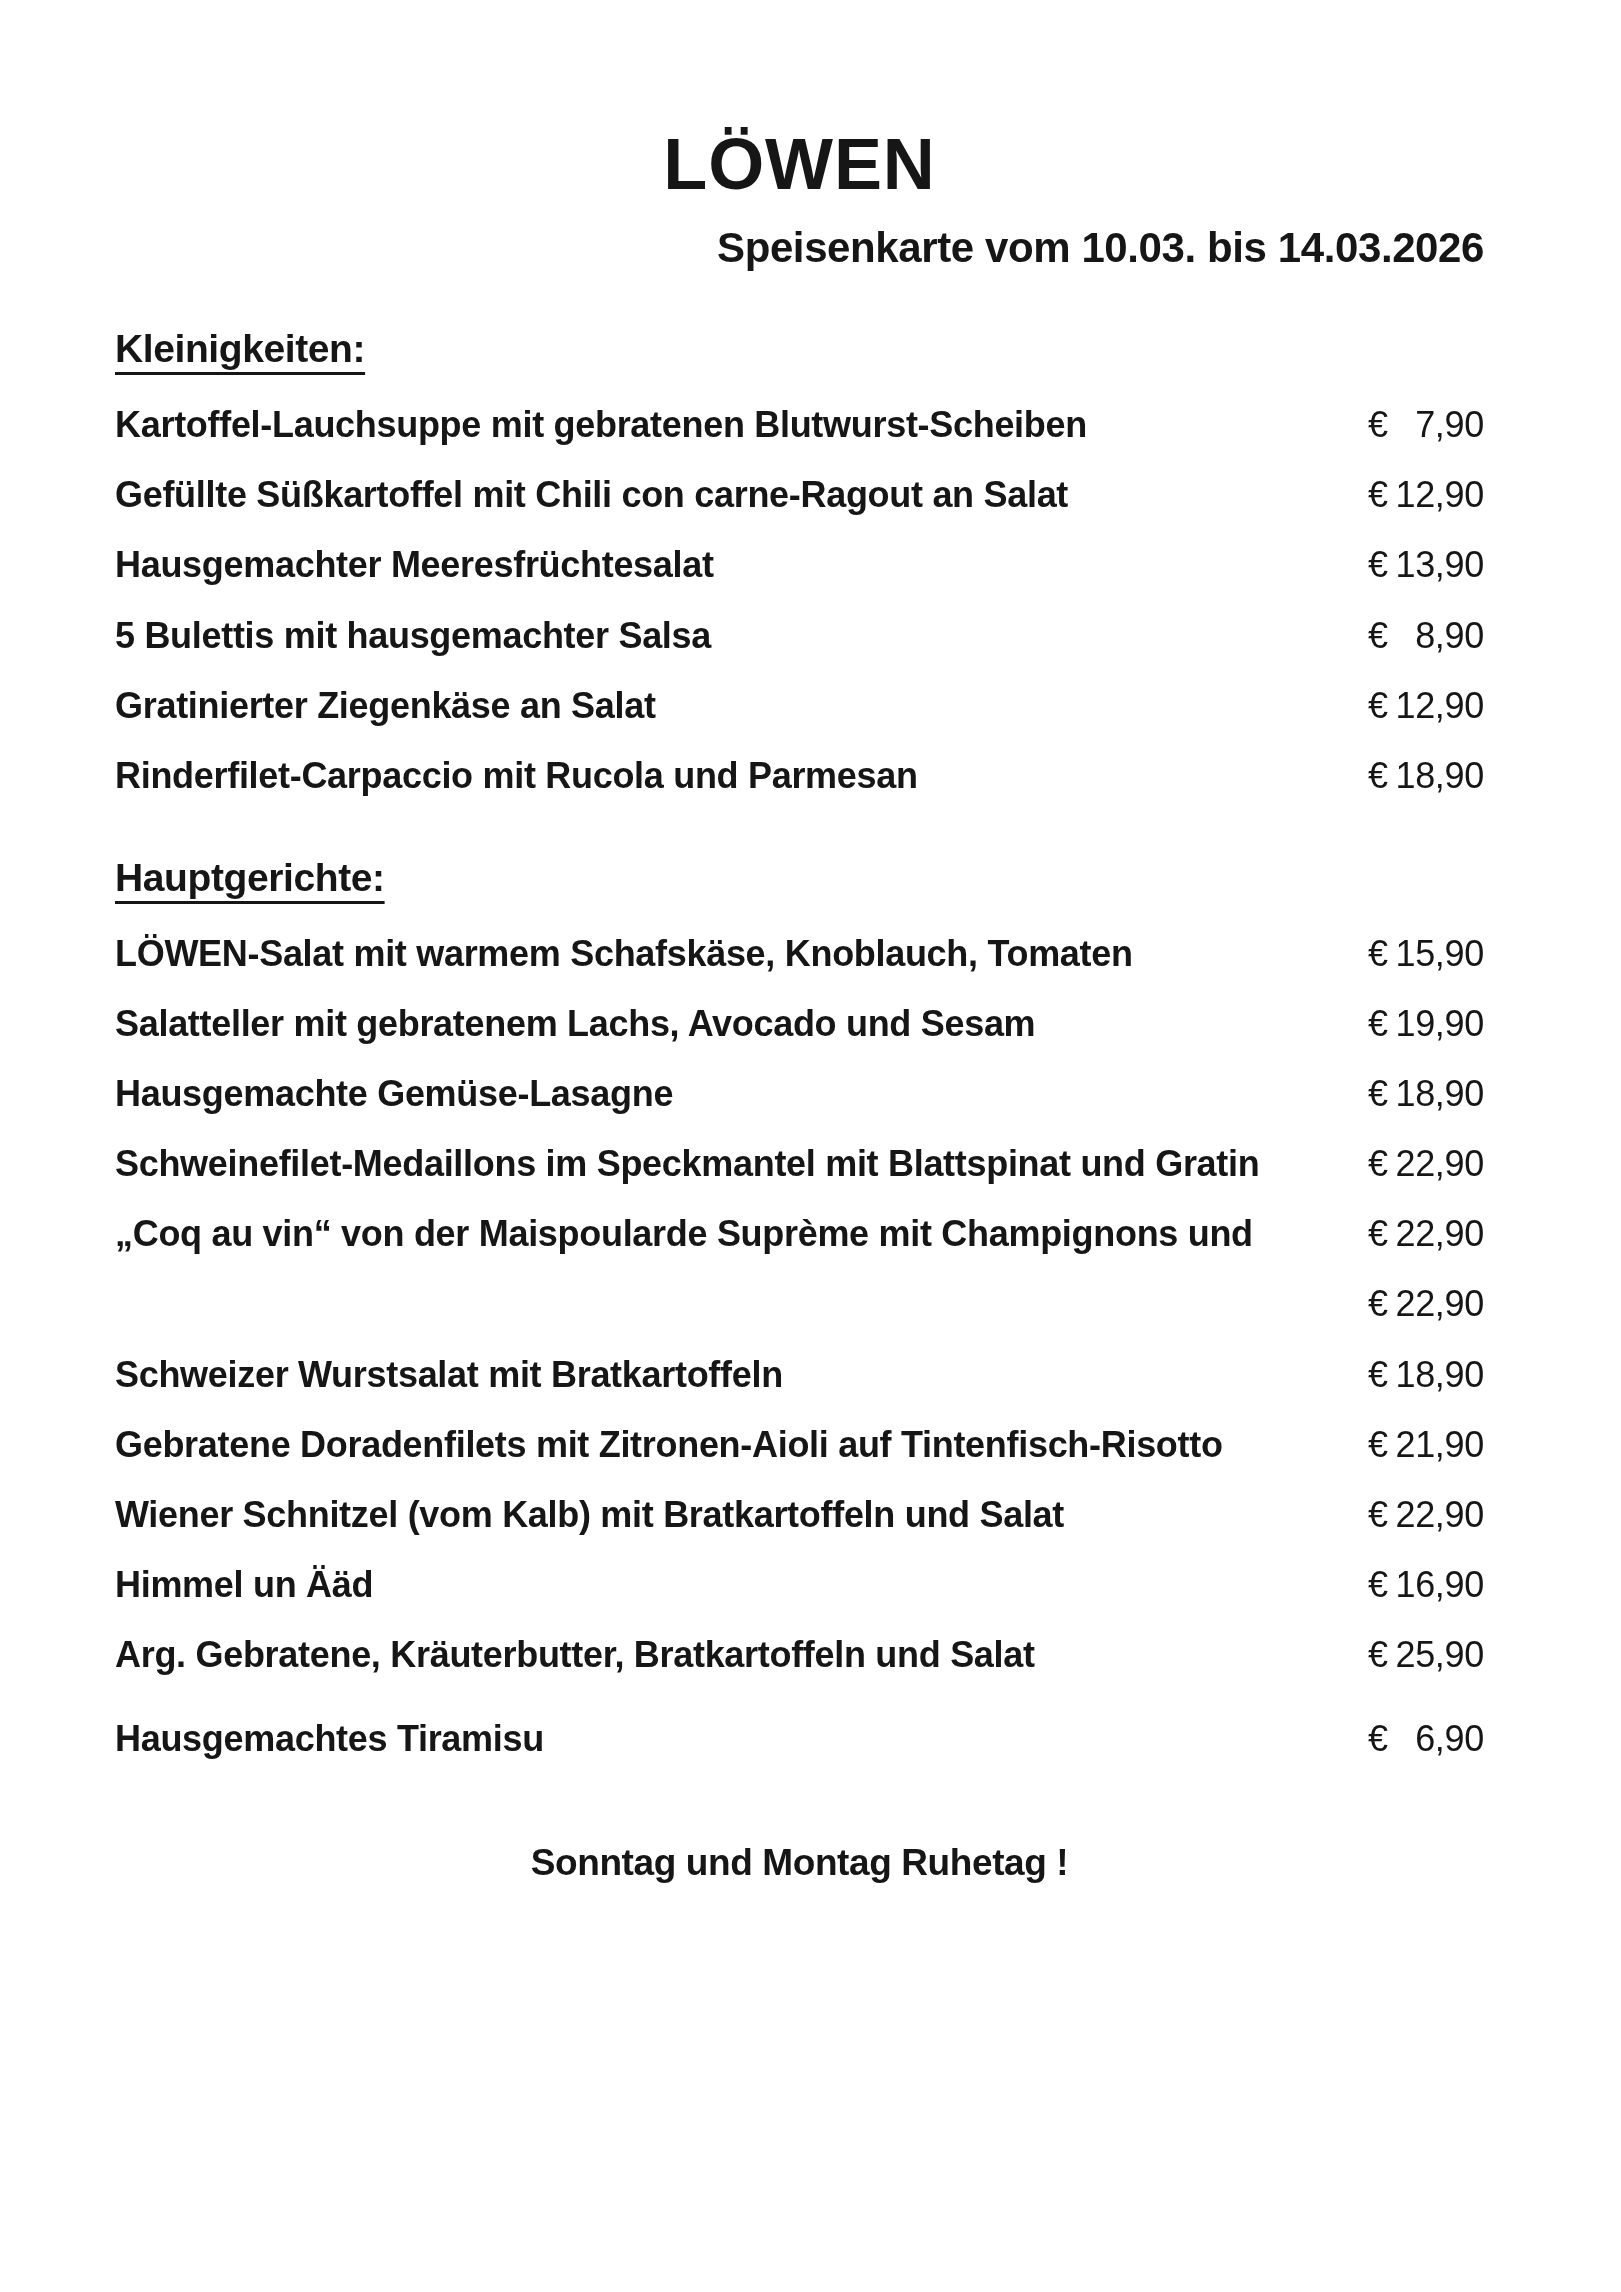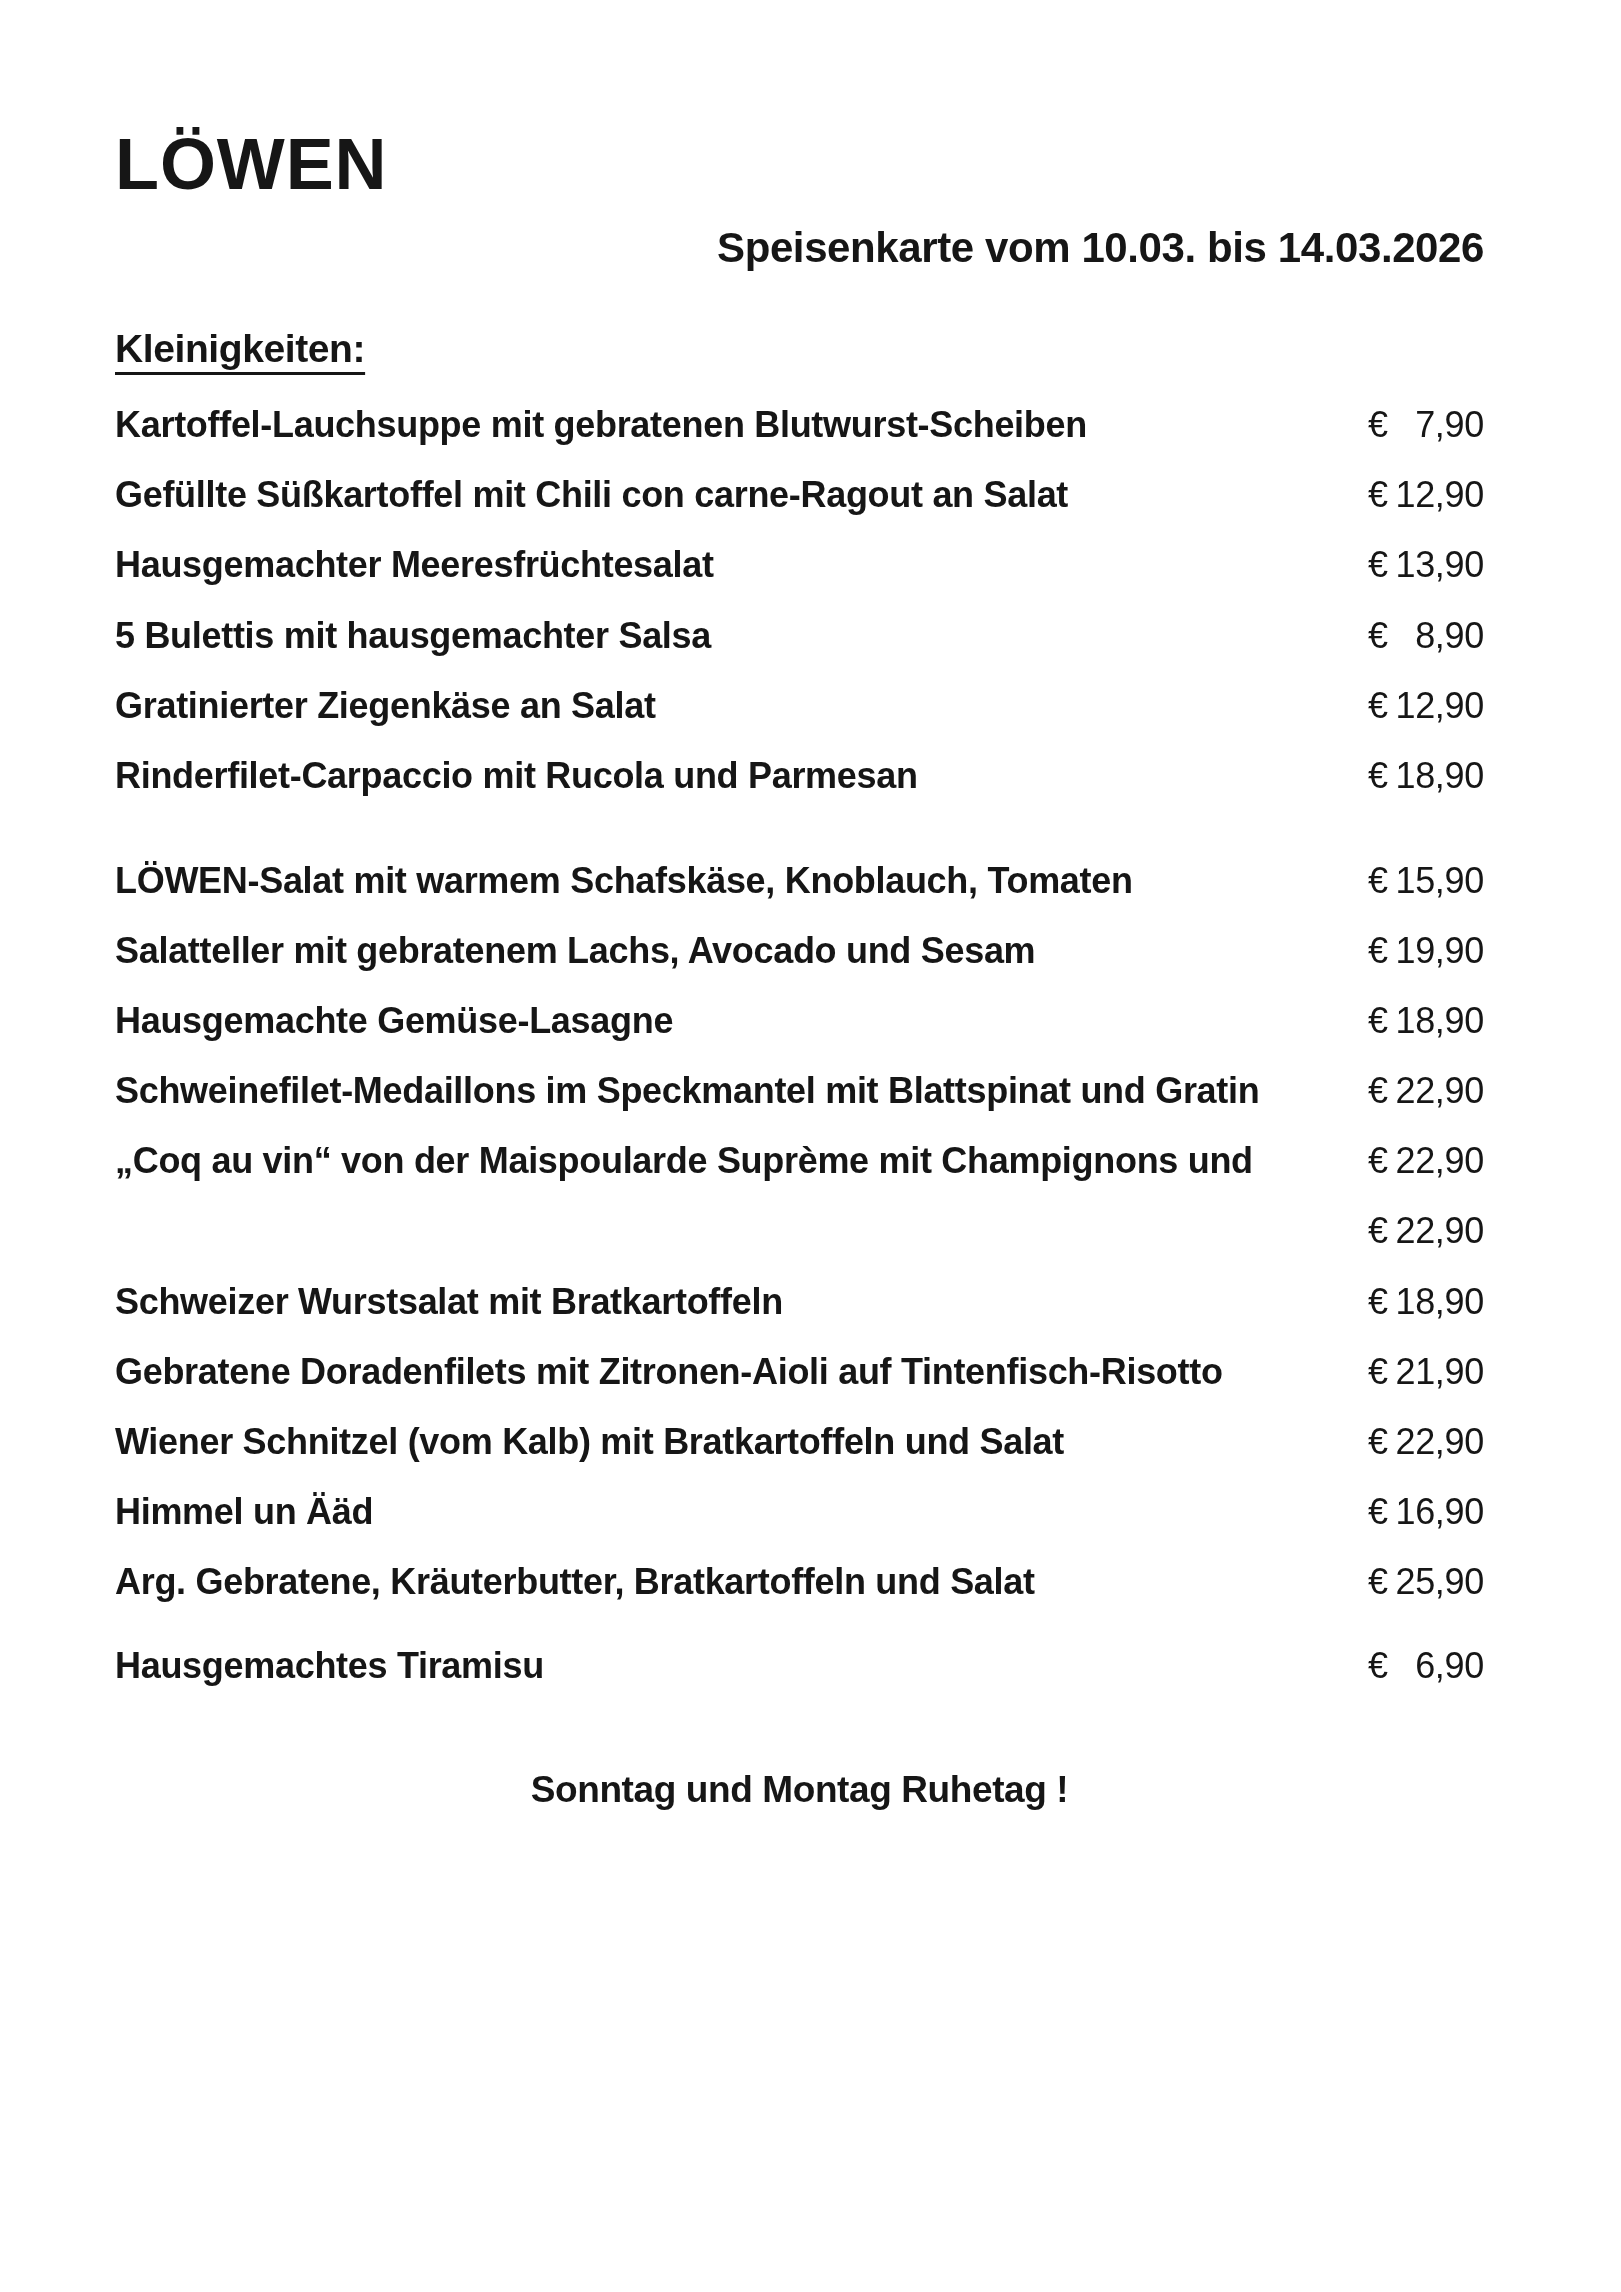--- a/index.html
+++ b/index.html
@@ -12,20 +12,21 @@
   body {
     font-family: "Liberation Sans", "DejaVu Sans", sans-serif;
     color: #161616;
   }
   .page {
     width: 100%;
     height: 100%;
     padding: 124px 138px 0 115px;
   }
   .title {
+    text-align: center;
     font-size: 72px;
     font-weight: 600;
     line-height: 1.12;
     letter-spacing: 0.9px;
   }
   .subtitle {
     text-align: right;
     font-size: 42px;
     font-weight: 600;
     margin-top: 19.7px;
@@ -135,20 +136,21 @@
             </div>
     <div class="price">
       <span class="cur">€</span>
       <span class="amt">18,90</span>
     </div>
   </div>
 </div>
   </section>
 
   <section class="menu-section">
+    <h2 class="section-heading">Hauptgerichte:</h2>
     <div class="section-items">
   <div class="menu-row">
     <div class="dish">
               <span class="dish-line">LÖWEN-Salat mit warmem Schafskäse, Knoblauch, Tomaten</span>
             </div>
     <div class="price">
       <span class="cur">€</span>
       <span class="amt">15,90</span>
     </div>
   </div>

